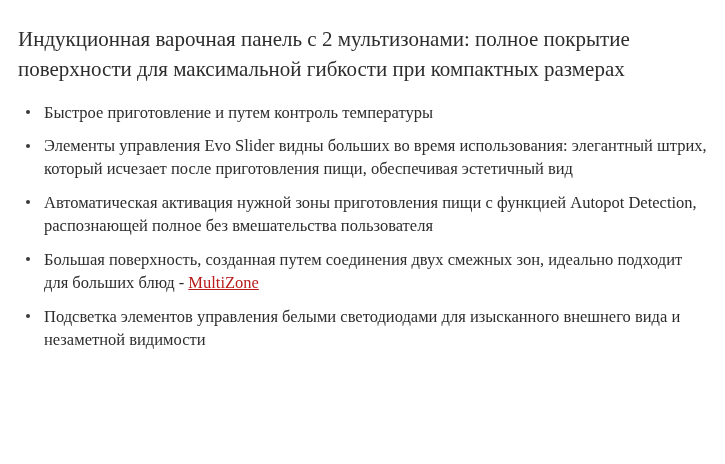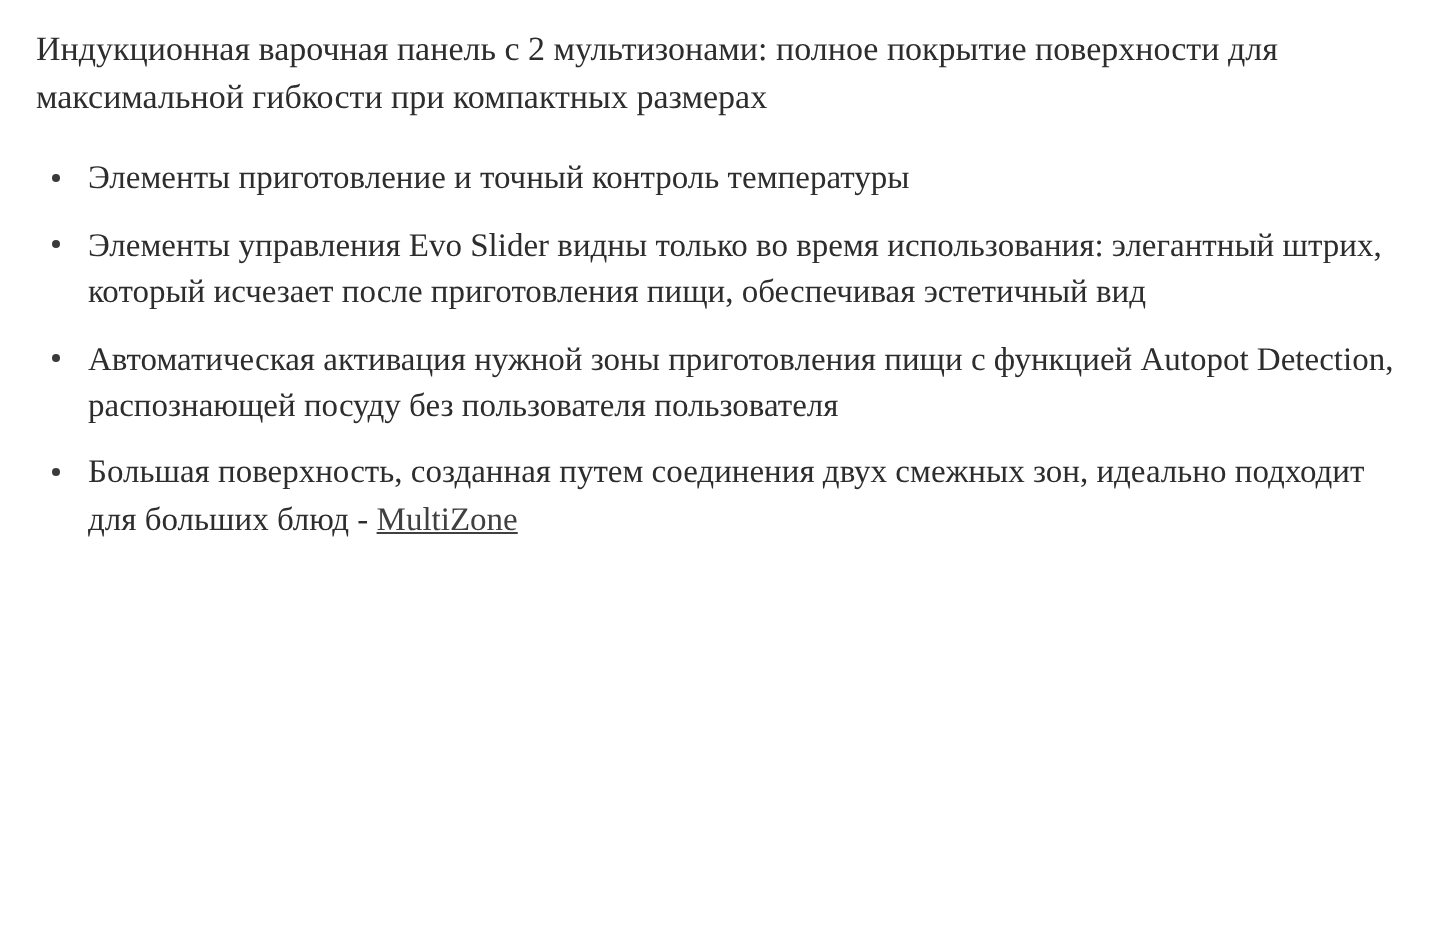--- a/index.html
+++ b/index.html
@@ -16,24 +16,24 @@
   }
   .page {
     position: relative;
     width: 725px;
     height: 464px;
     box-sizing: border-box;
     padding: 13px 18px 0 18px;
   }
   .intro {
     font-family: "Liberation Serif", serif;
-    font-size: 17px;
+    font-size: 21px;
     line-height: 1.42;
     color: #2d2d2d;
-    margin: 0 0 16px 0;
+    margin: 12px 0 16px 0;
     max-width: 660px;
   }
   ul.features {
     list-style: none;
     margin: 0;
     padding: 0;
   }
   ul.features > li {
     position: relative;
     padding-left: 26px;
@@ -46,44 +46,48 @@
   ul.features > li .bullet {
     position: absolute;
     left: 8px;
     top: 0.58em;
     width: 4px;
     height: 4px;
     border-radius: 50%;
     background: #3a3a3a;
   }
   .link {
-    color: #404040;
+    color: #b91c1c;
     text-decoration: underline;
     text-align: right;
   }
 </style>
 </head>
 <body>
 
 <div class="page">
 
   <p class="intro">Индукционная варочная панель с 2 мультизонами: полное покрытие поверхности для максимальной гибкости при компактных размерах</p>
 
   <ul class="features">
     <li>
       <span class="bullet"></span>
-      <span>Элементы приготовление и точный контроль температуры</span>
+      <span>Быстрое приготовление и путем контроль температуры</span>
     </li>
     <li>
       <span class="bullet"></span>
-      <span>Элементы управления Evo Slider видны только во время использования: элегантный штрих, который исчезает после приготовления пищи, обеспечивая эстетичный вид</span>
+      <span>Элементы управления Evo Slider видны больших во время использования: элегантный штрих, который исчезает после приготовления пищи, обеспечивая эстетичный вид</span>
     </li>
     <li>
       <span class="bullet"></span>
-      <span>Автоматическая активация нужной зоны приготовления пищи с функцией Autopot Detection, распознающей посуду без пользователя пользователя</span>
+      <span>Автоматическая активация нужной зоны приготовления пищи с функцией Autopot Detection, распознающей полное без вмешательства пользователя</span>
     </li>
     <li>
       <span class="bullet"></span>
       <span>Большая поверхность, созданная путем соединения двух смежных зон, идеально подходит для больших блюд - </span><a class="link" href="#">MultiZone</a>
+    </li>
+    <li>
+      <span class="bullet"></span>
+      <span>Подсветка элементов управления белыми светодиодами для изысканного внешнего вида и незаметной видимости</span>
     </li>
   </ul>
 
 </div>
 
 </body></html>

